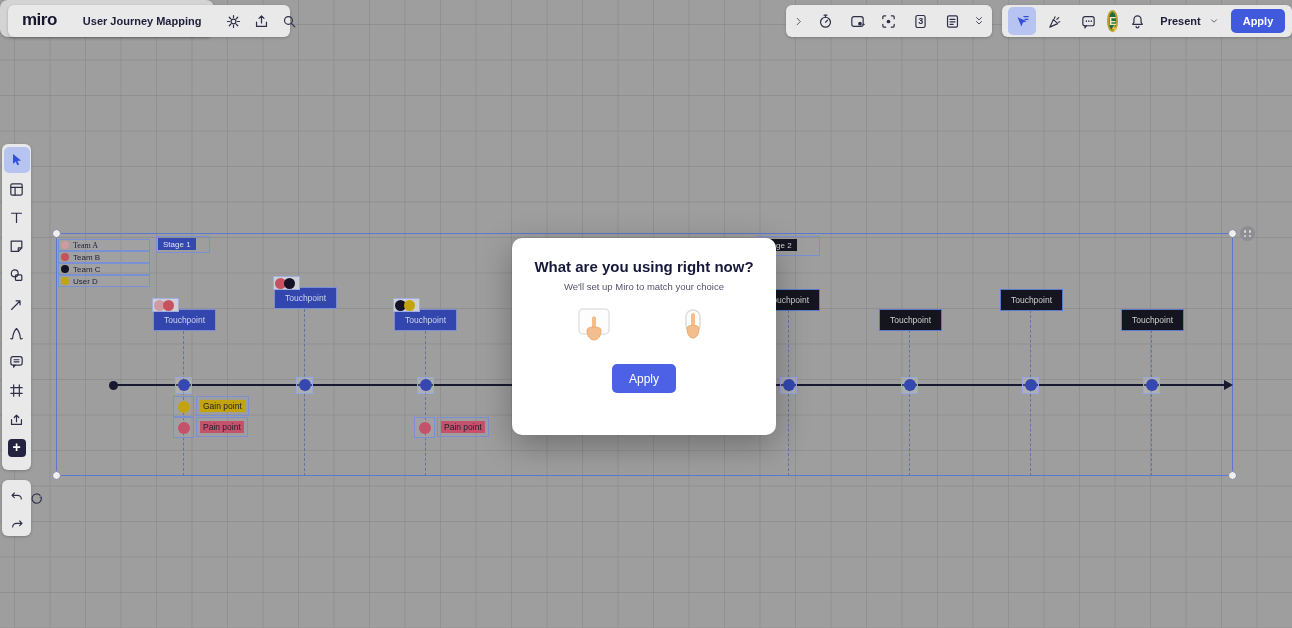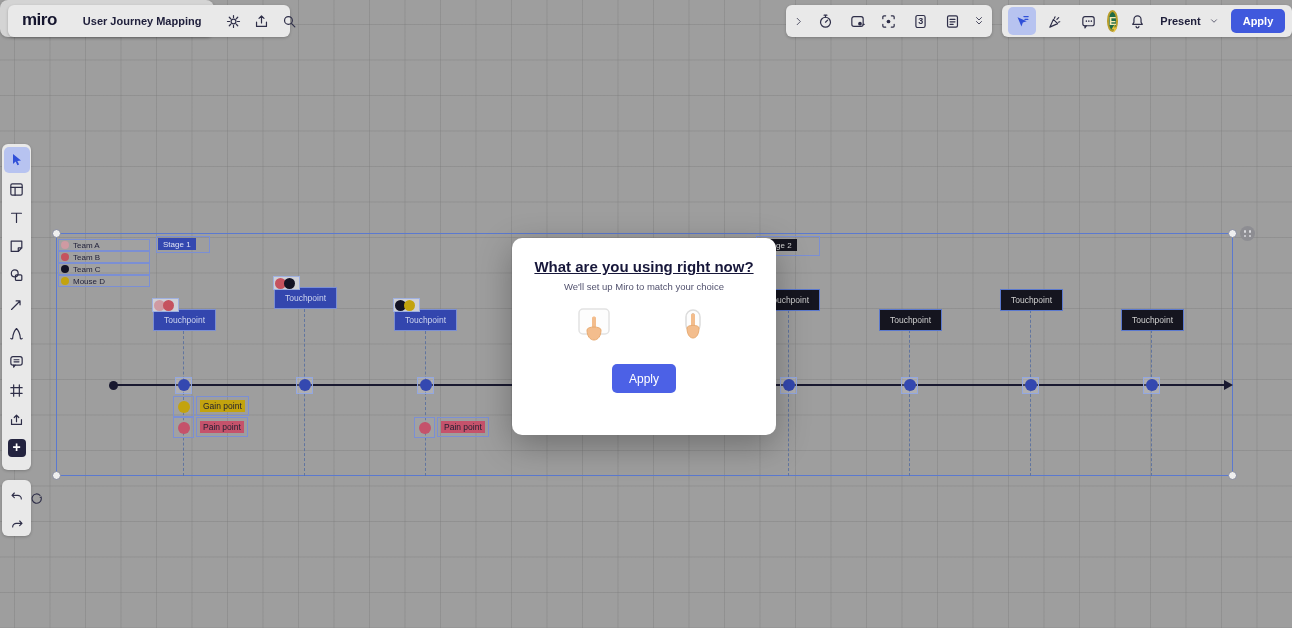--- a/index.html
+++ b/index.html
@@ -84,21 +84,21 @@
   .tdot{position:absolute;width:12px;height:12px;border-radius:50%;background:#3448b0;}
 
   .pt-dotbox{position:absolute;width:21px;height:21px;border:1px solid #7b8fd4;box-sizing:border-box;display:flex;align-items:center;justify-content:center;background:rgba(255,255,255,0.03);}
   .pt-dot{width:12px;height:12px;border-radius:50%;}
   .pt-labelbox{position:absolute;height:20px;border:1px solid #7b8fd4;box-sizing:border-box;display:flex;align-items:center;padding:4px 3px;}
   .pt-tag{font-size:8.5px;color:#1e1e30;padding:1px 3px;white-space:nowrap;}
 
   
   .modal{position:absolute;left:512px;top:238px;width:264px;height:197px;background:#fff;border-radius:10px;
          box-shadow:0 10px 34px rgba(0,0,0,.3);z-index:50;text-align:center;box-sizing:border-box;padding-top:20px;}
-  .m-title{font-size:15px;font-weight:bold;color:#17173a;text-decoration:underline;}
+  .m-title{font-size:15px;font-weight:bold;color:#17173a;}
   .m-sub{font-size:9.5px;color:#52526e;margin-top:6px;}
   .m-icons{display:flex;justify-content:center;gap:56px;margin-top:14px;height:42px;}
   .m-opts{display:flex;justify-content:center;gap:44px;margin-top:4px;}
   .m-opt{display:flex;align-items:center;gap:8px;}
   .radio{width:14px;height:14px;border-radius:50%;box-sizing:border-box;position:relative;}
   .radio.on{background:#3353e8;}
   .radio.on::after{content:"";position:absolute;left:4.5px;top:4.5px;width:5px;height:5px;border-radius:50%;background:#fff;}
   .radio.off{background:#fff;border:1.5px solid #9a9ab0;}
   .m-opt-label{font-size:10px;color:#20203c;}
   .apply-btn{margin-top:16px;background:#4c61e6;color:#fff;border:none;border-radius:5px;
@@ -118,35 +118,35 @@
     <div class="handle" style="left:1228px;top:229px;"></div>
     <div class="handle" style="left:52px;top:471px;"></div>
     <div class="handle" style="left:1228px;top:471px;"></div>
     <div class="frame-menu">
         <i></i>
         <i></i>
         <i></i>
         <i></i>
       </div>
 
-    <div class="team-row" style="top:239px;">
+    <div class="team-row" style="top:239px;font-family:Liberation Serif, serif;">
       <span class="team-dot" style="background:#cf9aa2;"></span>
       <span class="team-label">Team A</span>
     </div>
     <div class="team-row" style="top:251px;">
       <span class="team-dot" style="background:#c5525e;"></span>
       <span class="team-label">Team B</span>
     </div>
     <div class="team-row" style="top:263px;">
       <span class="team-dot" style="background:#131325;"></span>
       <span class="team-label">Team C</span>
     </div>
     <div class="team-row" style="top:275px;">
       <span class="team-dot" style="background:#c3a30e;"></span>
-      <span class="team-label">Mouse D</span>
+      <span class="team-label">User D</span>
     </div>
 
     <div class="stage-box" style="left:156px;top:236px;width:54px;height:17px;">
       <span class="stage-tag stage-blue" style="left:1px;top:1px;">Stage 1</span>
     </div>
     <div class="stage-box" style="left:756px;top:236px;width:64px;height:20px;">
       <span class="stage-tag stage-dark" style="left:2px;top:2px;">Stage 2</span>
     </div>
 
     <div class="dash" style="left:183px;top:331px;height:145px;"></div>

